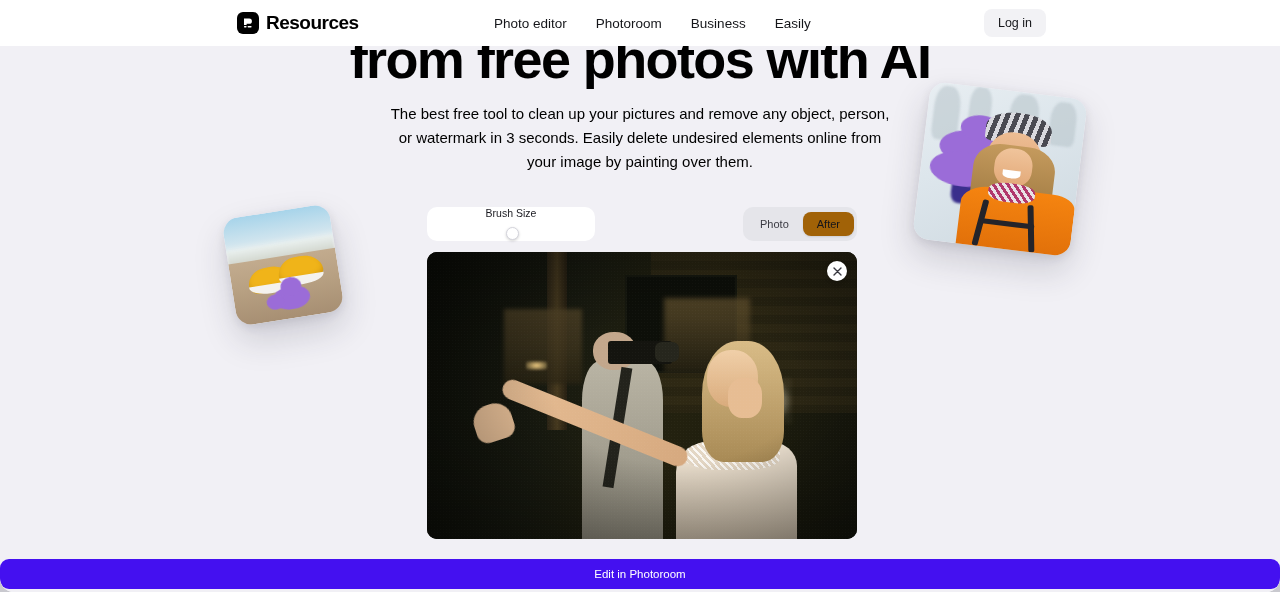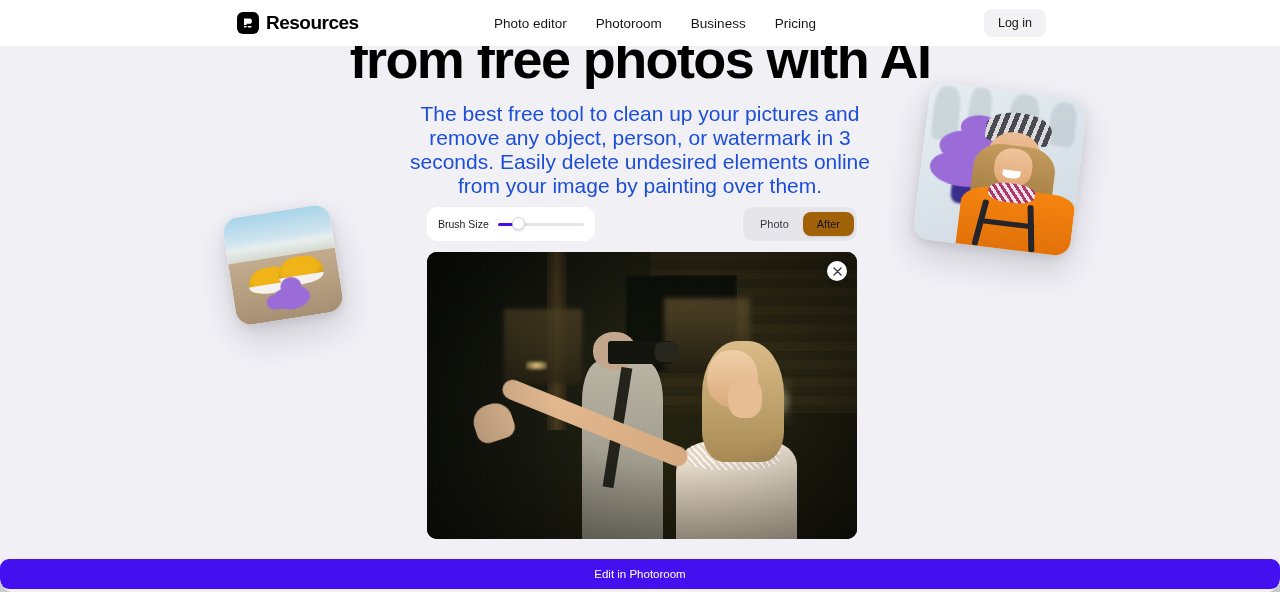--- a/index.html
+++ b/index.html
@@ -125,23 +125,23 @@
     z-index: 5;
   }
 
   .subtitle {
     position: absolute;
     top: 56px;
     left: 50%;
     transform: translateX(-50%);
     width: 500px;
     text-align: center;
-    font-size: 21px;
+    font-size: 15px;
     line-height: 24px;
-    color: #1d4ed8;
+    color: #000000;
     z-index: 5;
   }
 
   
   .float-card {
     position: absolute;
     border-radius: 16px;
     overflow: hidden;
     box-shadow: 0 16px 34px rgba(40,38,60,0.18), 0 3px 10px rgba(40,38,60,0.10);
     z-index: 4;
@@ -285,20 +285,21 @@
   .brush-panel {
     position: absolute;
     left: 0; top: 0;
     width: 168px; height: 34px;
     background: #ffffff;
     border-radius: 10px;
     display: flex;
     align-items: center;
     padding: 0 11px;
     gap: 9px;
+    flex-direction: column;
   }
   .brush-label {
     font-size: 10.5px;
     color: #1a1a20;
     white-space: nowrap;
   }
   .slider {
     position: relative;
     flex: 1;
     height: 12px;
@@ -582,21 +583,21 @@
           <rect x="6.6" y="9.9" width="4" height="1.5" rx="0.7" fill="#fff"></rect>
         </svg>
       </span>
       <span class="brand-name">Resources</span>
     </div>
 
     <nav class="nav">
       <a>Photo editor</a>
       <a>Photoroom</a>
       <a>Business</a>
-      <a>Pricing</a>
+      <a>Easily</a>
     </nav>
 
     <div class="header-actions">
       <button class="btn-login">Log in</button>
     </div>
   </div>
 
   <div class="hero">
 
     <h1 class="headline">from free photos with AI</h1>

